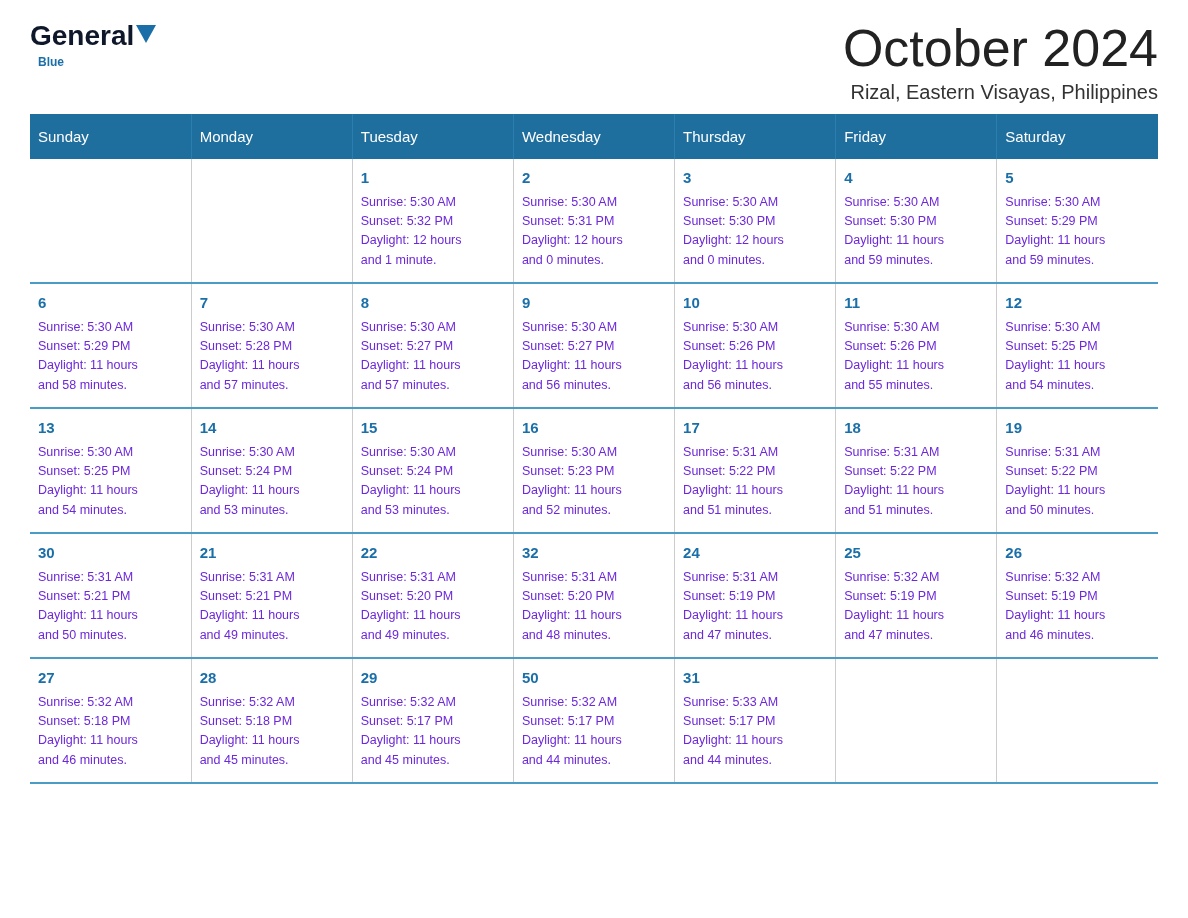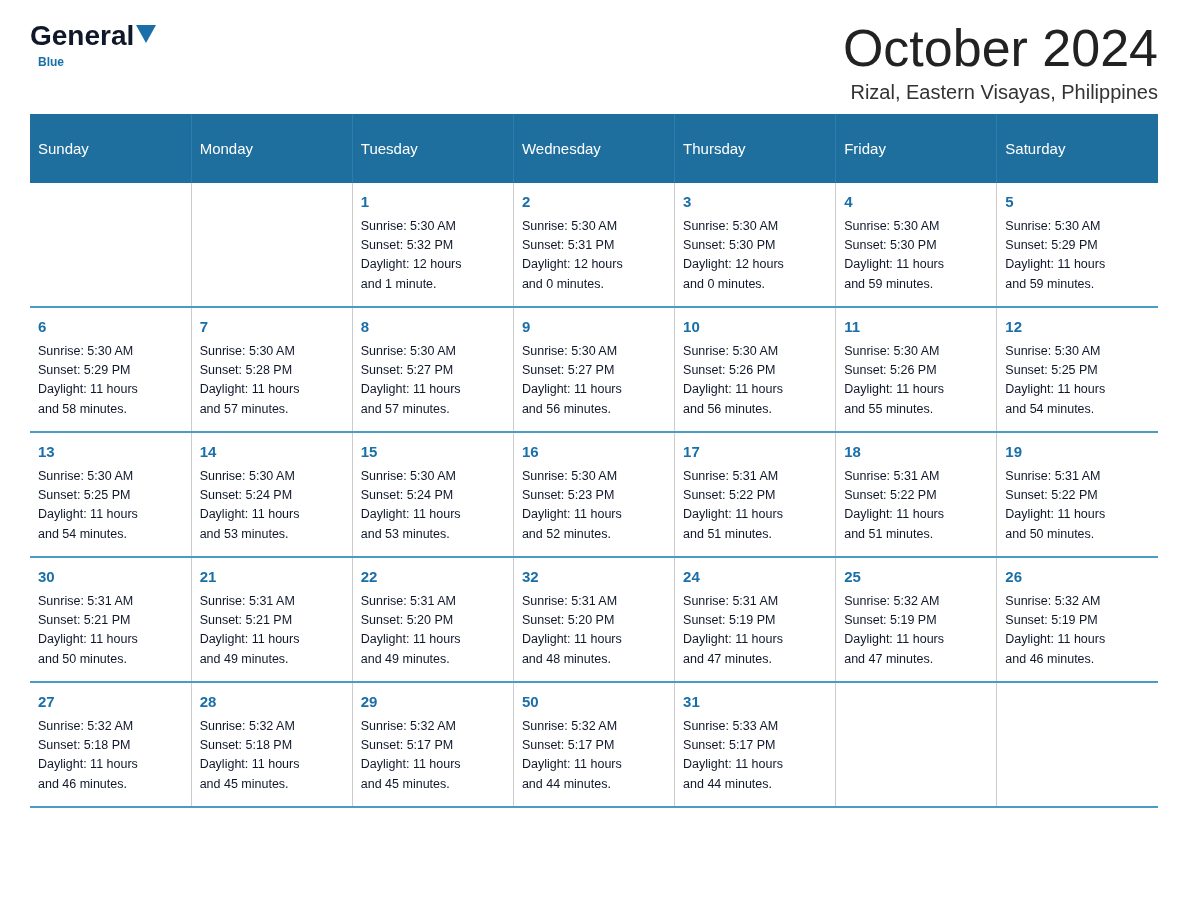--- a/index.html
+++ b/index.html
@@ -64,21 +64,21 @@
     .calendar-table {
       width: 100%;
       border-collapse: collapse;
       margin-top: 10px;
     }
     .calendar-table thead tr {
       background-color: #1e6e9e;
     }
     .calendar-table thead th {
       color: #ffffff;
-      padding: 26px 8px;
+      padding: 14px 8px;
       text-align: left;
       font-size: 15px;
       font-weight: normal;
       border-right: 1px solid #2a7fb0;
     }
     .calendar-table thead th:last-child {
       border-right: none;
     }
     .calendar-table tbody tr {
       border-bottom: 2px solid #4a9cc7;
@@ -98,21 +98,21 @@
     }
     .day-number {
       font-size: 15px;
       font-weight: bold;
       color: #1a6fa8;
       display: block;
       margin-bottom: 3px;
     }
     .day-info {
       font-size: 12.5px;
-      color: #0f172a;
+      color: #6d28d9;
       line-height: 1.55;
     }
     .empty-cell {
       background: #ffffff;
     }
   </style>
 </head>
 <body>
 
 <div class="header-area">

